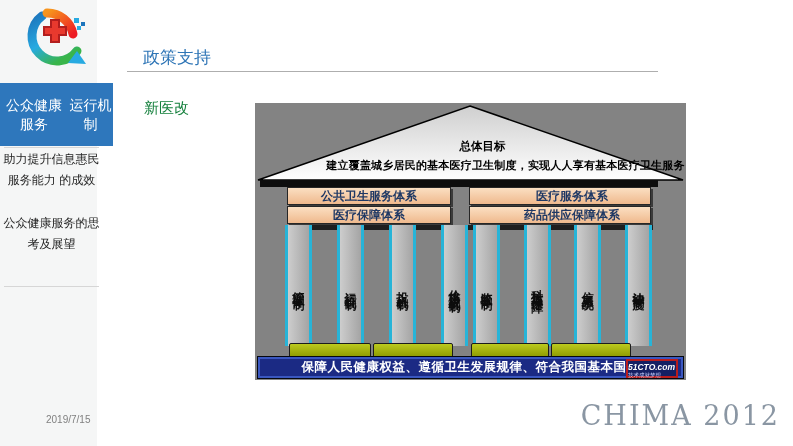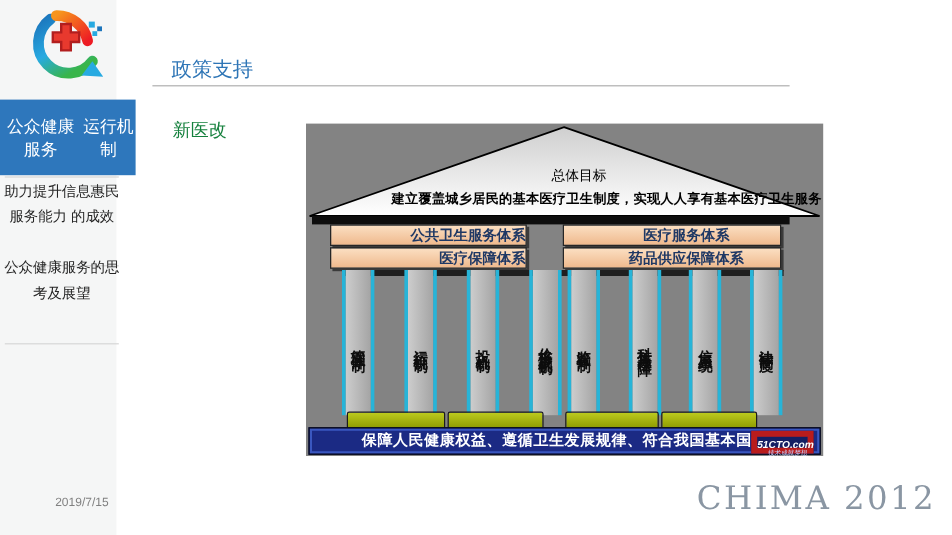--- a/index.html
+++ b/index.html
@@ -21,30 +21,30 @@
 
   
   .page-title { position:absolute; left:129px; top:46px; font-size:17px; color:#2e75b6;margin-left:14px; }
   .title-rule { position:absolute; left:127px; top:71px; width:531px; height:1px; background:#aeaeae; }
   .sub-title  { position:absolute; left:144px; top:99px; font-size:15px; color:#15803d; }
 
   
   .diagram { position:absolute; left:255px; top:103px; width:431px; height:277px; background:#838383; }
   .roof-svg { position:absolute; left:0; top:0; width:431px; height:78px; }
   .roof-title { position:absolute; left:0; top:36px; width:431px; text-align:center;
-     font-size:11.5px; font-weight:normal; color:#000;padding-left:24px; }
+     font-size:11.5px; font-weight:bold; color:#000;padding-left:24px; }
   .roof-sub { position:absolute; left:0; top:55px; width:501px; text-align:center;
      font-size:11px; font-weight:bold; color:#000; letter-spacing:0.2px; }
   .eave { position:absolute; left:5px; top:77px; width:398px; height:7px; background:#0d0d0d; }
 
   .beam { position:absolute; height:18px; background:linear-gradient(#fbdfc2,#efb98d);
      border:1px solid #262626; box-shadow:2px 2px 0 rgba(0,0,0,0.55);
      color:#1f3864; font-weight:bold; font-size:12px; text-align:center; line-height:16px; }
   .beam.r1 { top:84px; } .beam.r2 { top:103px; }
-  .beam.c1 { left:20px;  width:164px;text-align:right; } .beam.c2 { left:214px; width:182px;padding-left:24px; }
+  .beam.c1 { left:32px;  width:164px; } .beam.c2 { left:214px; width:182px;padding-left:24px; }
 
   .pillar-shadow { position:absolute; left:30px; top:122px; width:368px; height:5px; background:#1f1f1f; }
   .pillar-group { position:absolute; top:122px; height:121px; display:flex; justify-content:space-between; }
   .pg-left  { left:30px;  width:183px; }
   .pg-right { left:218px; width:179px; }
   .pillar { width:27px; height:121px; background:linear-gradient(90deg,#cdcdcd,#a4a4a4);
      border-left:3px solid #27b4d8; border-right:3px solid #27b4d8;
      display:flex; align-items:center; justify-content:center; }
   .pillar span { writing-mode:vertical-rl; font-size:12px; font-weight:bold; color:#0d0d0d;
      letter-spacing:2px; line-height:1; }
@@ -52,21 +52,21 @@
   .base { position:absolute; top:240px; height:15px;
      background:linear-gradient(#bcca1e,#8d9a00); border:1px solid #1c1c1c; border-radius:2px; }
   .base.b1 { left:34px;  width:82px; } .base.b2 { left:118px; width:80px; }
   .base.b3 { left:216px; width:78px; } .base.b4 { left:296px; width:80px; }
 
   .banner { position:absolute; left:2px; top:253px; width:427px; height:23px;
      background:#1b2a84; border:1px solid #05070f; box-shadow:inset 0 0 0 2px #3a57c0;
      display:flex; align-items:center; justify-content:center; }
   .banner-text { color:#ffffff; font-weight:bold; font-size:12.5px; letter-spacing:0.5px; }
   .watermark { position:absolute; right:5px; top:2px; width:52px; height:19px;
-     background:#141f63; border:5px solid #b91c1c; text-align:right; line-height:1;margin-left:28px; }
+     background:#141f63; border:2px solid #b91c1c; text-align:left; line-height:1;margin-left:28px; }
   .wm1 { font-size:8.5px; font-weight:bold; font-style:italic; color:#fff; margin-top:2px; }
   .wm2 { font-size:5.5px; color:#c9d2ff; margin-top:1px; }
 
   
   .brand { position:absolute; right:13px; top:400px; font-family:"DejaVu Serif","Liberation Serif",serif;
      font-size:27px; color:#8a96a3; letter-spacing:2px; }
 </style>
 </head>
 <body>
 

